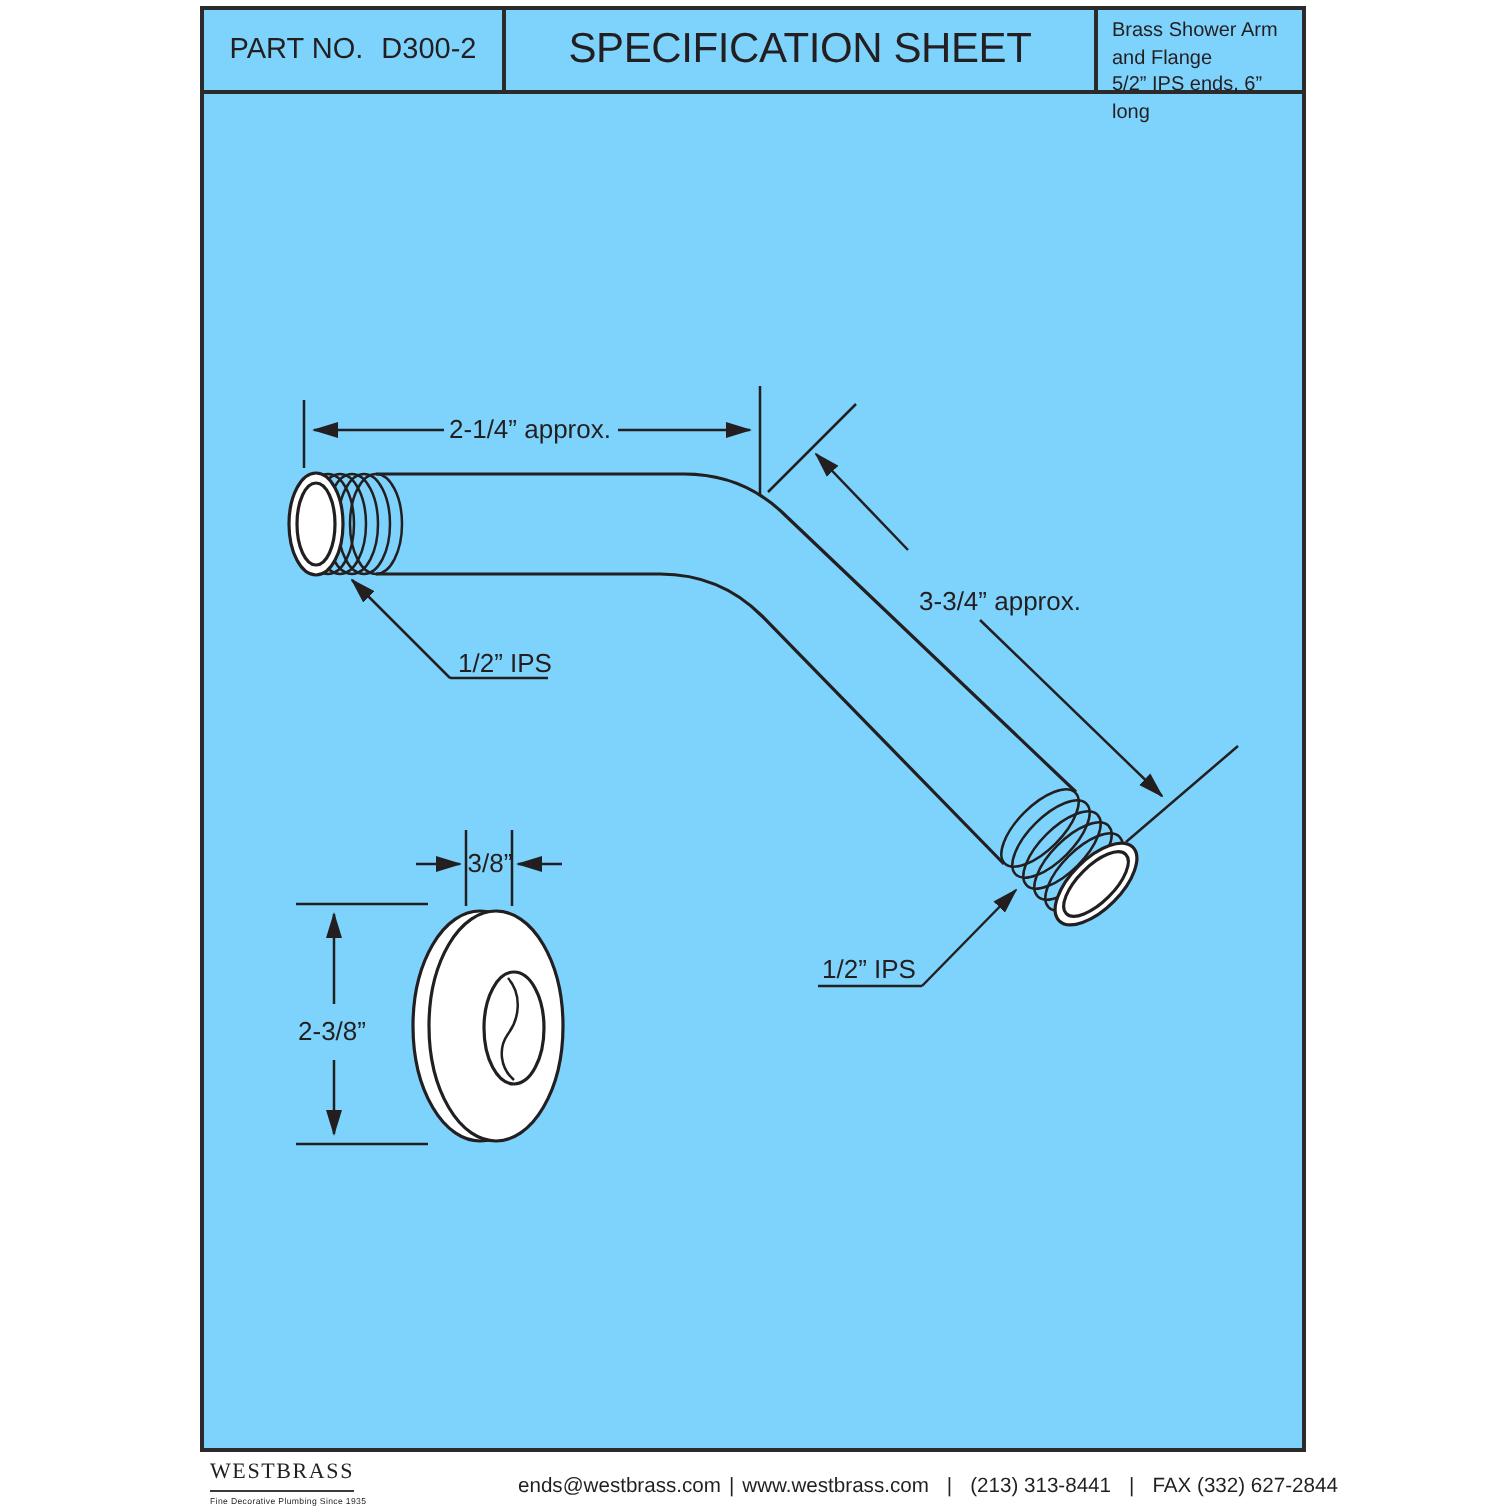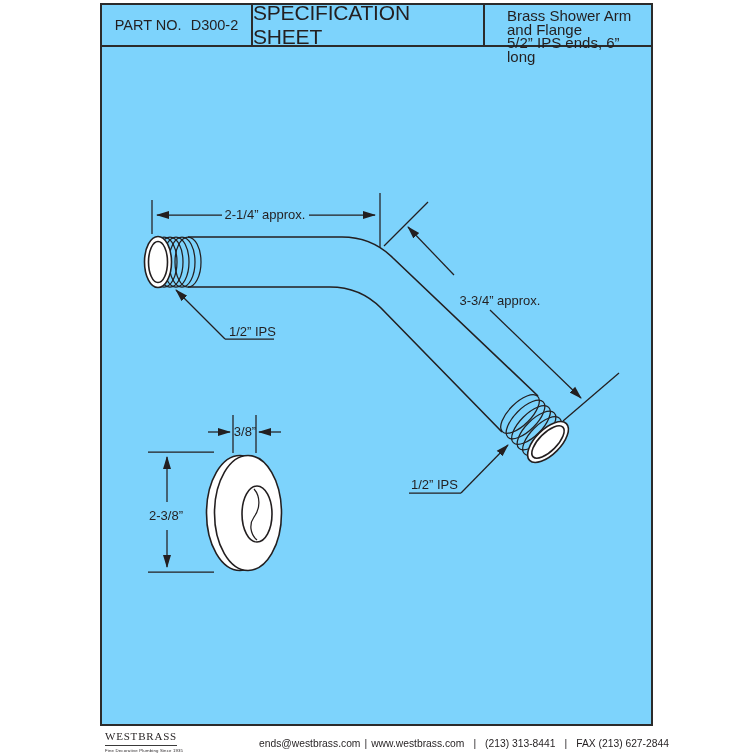--- a/index.html
+++ b/index.html
@@ -8,23 +8,23 @@
 
   
   .sheet{position:absolute;left:100px;top:3px;width:553px;height:723px;
          border:2px solid #2b2b2b;box-sizing:border-box;background:#7dd3fc;}
 
   
   .hdr{display:flex;height:42px;border-bottom:2px solid #2b2b2b;box-sizing:border-box;}
   .hcell{box-sizing:border-box;}
   .c1{width:151px;border-right:2px solid #2b2b2b;display:flex;align-items:center;
       justify-content:center;gap:9px;font-size:14.5px;}
-  .c2{width:232px;border-right:2px solid #2b2b2b;display:flex;align-items:center;
+  .c2{width:296px;border-right:2px solid #2b2b2b;display:flex;align-items:center;
       justify-content:center;font-size:21px;letter-spacing:-0.2px;}
-  .c3{flex:1;padding:4px 6px 0 22px;font-size:15px;line-height:13.5px;}
+  .c3{flex:1;padding:4px 6px 0 7px;font-size:10px;line-height:13.5px;}
 
   
   .draw{position:absolute;left:0;top:42px;width:473px;height:677px;}
   svg{display:block;}
   .ln{stroke:#231f20;stroke-width:1.6;fill:none;}
   .thin{stroke:#231f20;stroke-width:1.25;fill:none;}
   .capfill{stroke:#231f20;stroke-width:1.6;fill:#ffffff;}
   .dimtext{font-family:"Liberation Sans",sans-serif;font-size:13px;fill:#231f20;}
 
   
@@ -150,14 +150,14 @@
   </svg>
   </div>
 </div>
 
 <div class="brand">
   <div class="wordmark">WESTBRASS</div>
   <div class="tagline">Fine Decorative Plumbing Since 1935</div>
 </div>
 
 <div class="contact">
-  <span>ends@westbrass.com</span><span class="sep tight">|</span><span>www.westbrass.com</span><span class="sep wide">|</span><span>(213) 313-8441</span><span class="sep wide">|</span><span>FAX (213) 627-2844</span>
+  <span>ends@westbrass.com</span><span class="sep tight">|</span><span>www.westbrass.com</span><span class="sep wide">|</span><span>(213) 313-8441</span><span class="sep wide">|</span><span>FAX (332) 627-2844</span>
 </div>
 
 </body></html>

